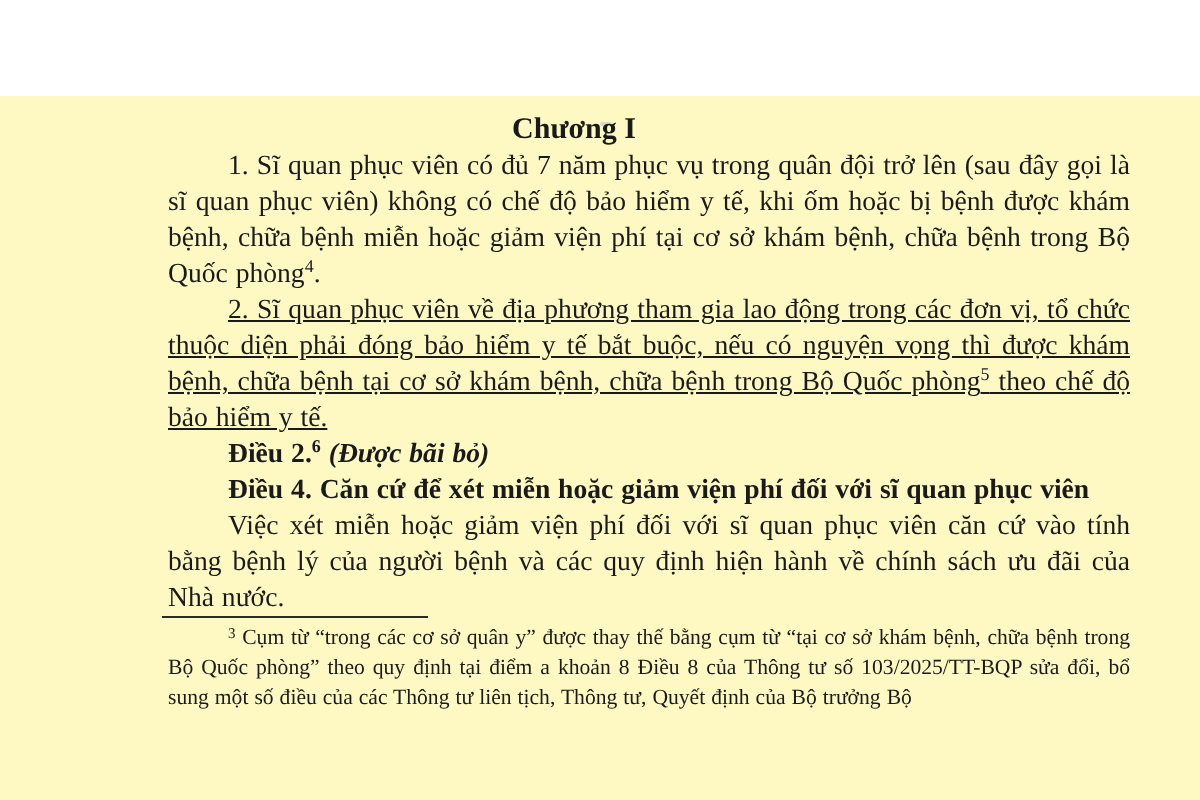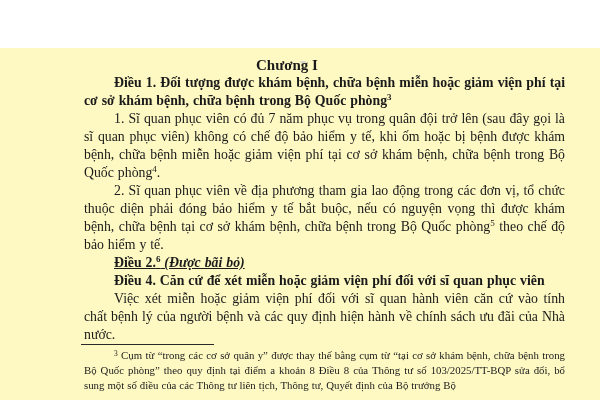--- a/index.html
+++ b/index.html
@@ -30,22 +30,22 @@
     margin: 0;
     text-align: justify;
     text-indent: 30px;
     font-size: 13.8px;
     line-height: 18px;
     word-spacing: .5px;
   }
   .h-article { font-weight: bold; }
   .mt-a1 { margin-top: 18px; }
   .mt-p1 { margin-top: 7px; }
-  .mt-p2 { margin-top: 0; }
-  .mt-a2 { margin-top: 2px; text-decoration: underline; }
+  .mt-p2 { margin-top: 0; text-decoration: underline; }
+  .mt-a2 { margin-top: 2px; }
   .mt-a3 { margin-top: 6px; white-space: nowrap; }
   .mt-p3 { margin-top: 3px; }
   .note-italic { font-style: italic; }
   .sup {
     font-size: 9px;
     position: relative;
     top: -5px;
     line-height: 0;
   }
   .footnote-sep {
@@ -112,31 +112,30 @@
 
 <div class="page">
   <span class="speck"></span>
 
   <div class="content">
     <div class="titles">
       <div class="chapter-label">Chương I</div>
     </div>
 
     <div class="body-text">
-      <p class="h-article mt-a1"><span>Điều 1. Đối tượng được khám bệnh, chữa bệnh miễn hoặc giảm viện phí tại cơ sở khám bệnh, chữa bệnh trong Bộ Quốc phòng</span><span class="sup">3</span></p>
 
       <p class="mt-p1"><span>1. Sĩ quan phục viên có đủ 7 năm phục vụ trong quân đội trở lên (sau đây gọi là sĩ quan phục viên) không có chế độ bảo hiểm y tế, khi ốm hoặc bị bệnh được khám bệnh, chữa bệnh miễn hoặc giảm viện phí tại cơ sở khám bệnh, chữa bệnh trong Bộ Quốc phòng</span><span class="sup">4</span><span>.</span></p>
 
       <p class="mt-p2"><span>2. Sĩ quan phục viên về địa phương tham gia lao động trong các đơn vị, tổ chức thuộc diện phải đóng bảo hiểm y tế bắt buộc, nếu có nguyện vọng thì được khám bệnh, chữa bệnh tại cơ sở khám bệnh, chữa bệnh trong Bộ Quốc phòng</span><span class="sup">5</span><span> theo chế độ bảo hiểm y tế.</span></p>
 
       <p class="h-article mt-a2"><span>Điều 2.</span><span class="sup">6</span><span class="note-italic"> (Được bãi bỏ)</span></p>
 
       <p class="h-article mt-a3">Điều 4. Căn cứ để xét miễn hoặc giảm viện phí đối với sĩ quan phục viên</p>
 
-      <p class="mt-p3">Việc xét miễn hoặc giảm viện phí đối với sĩ quan hành viên căn cứ vào tính chất bệnh lý của người bệnh và các quy định hiện hành về chính sách ưu đãi của Nhà nước.</p>
+      <p class="mt-p3">Việc xét miễn hoặc giảm viện phí đối với sĩ quan phục viên căn cứ vào tính bằng bệnh lý của người bệnh và các quy định hiện hành về chính sách ưu đãi của Nhà nước.</p>
     </div>
 
     <div class="footnote">
       <hr class="footnote-sep">
       <p><span class="sup">3</span><span> Cụm từ “trong các cơ sở quân y” được thay thế bằng cụm từ “tại cơ sở khám bệnh, chữa bệnh trong Bộ Quốc phòng” theo quy định tại điểm a khoản 8 Điều 8 của Thông tư số 103/2025/TT-BQP sửa đổi, bổ sung một số điều của các Thông tư liên tịch, Thông tư, Quyết định của Bộ trưởng Bộ</span></p>
     </div>
   </div>
 
   <div class="wm-masthead" style="color:#d8231f">Quân khu Bốn</div>
   <div class="wm-tagline">CƠ QUAN CỦA ĐẢNG ỦY - BỘ TƯ LỆNH QUÂN KHU</div>

